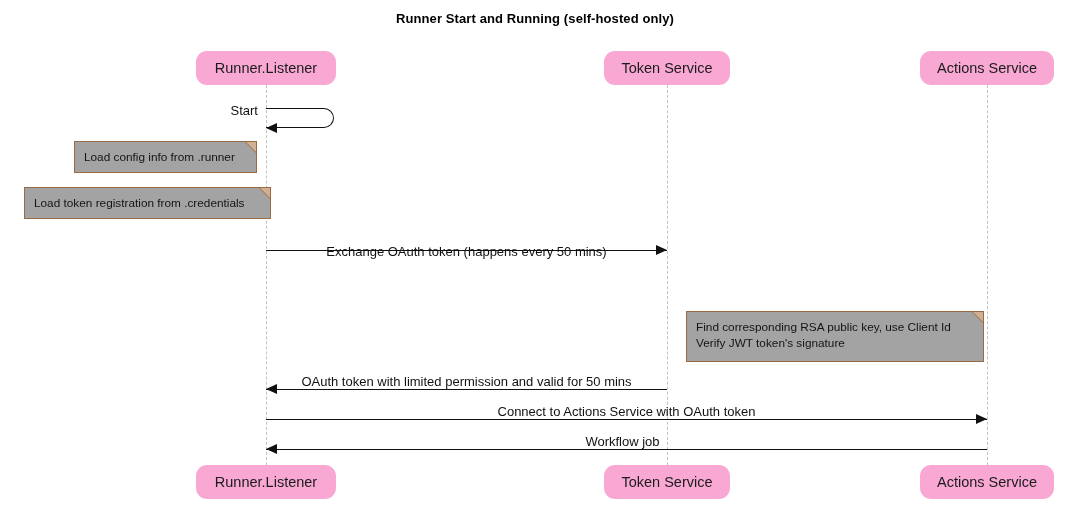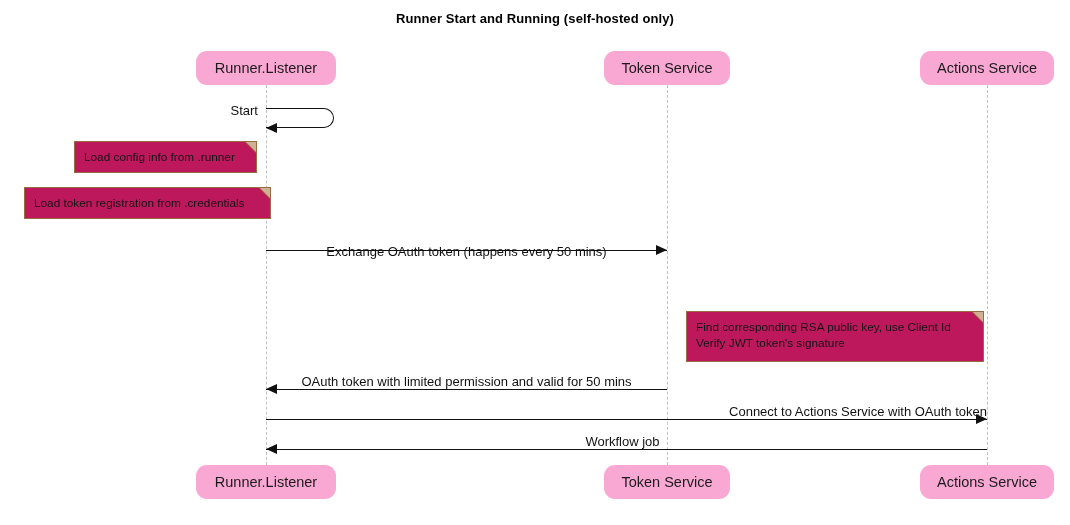--- a/index.html
+++ b/index.html
@@ -86,21 +86,21 @@
     border: 1.6px solid #111111;
     border-left: none;
     border-top-right-radius: 10px;
     border-bottom-right-radius: 10px;
   }
 
   
   .note {
     position: absolute;
     box-sizing: border-box;
-    background: #be185d;
+    background: #a3a3a3;
     border: 1px solid #9a6b43;
     display: flex;
     align-items: center;
     padding: 4px 9px 4px 9px;
     font-size: 11.8px;
     line-height: 16px;
     color: #141414;
     white-space: pre-line;
   }
   .note-fold {
@@ -169,21 +169,21 @@
     <span class="note-body">Find corresponding RSA public key, use Client Id
 Verify JWT token's signature</span>
   </div>
 
   <div class="msg-line" style="left:266px; top:389px; width:401px;"></div>
   <div class="arrowhead arrow-left" style="left:266px; top:383.5px;"></div>
   <div class="msg-label" style="left:266px; top:374px; width:401px;">OAuth token with limited permission and valid for 50 mins</div>
 
   <div class="msg-line" style="left:266px; top:419px; width:721px;"></div>
   <div class="arrowhead arrow-right" style="left:976px; top:413.5px;"></div>
-  <div class="msg-label" style="left:266px; top:404px; width:721px;text-align:right;">Connect to Actions Service with OAuth token</div>
+  <div class="msg-label" style="left:266px; top:404px; width:721px;">Connect to Actions Service with OAuth token</div>
 
   <div class="msg-line" style="left:266px; top:449px; width:721px;"></div>
   <div class="arrowhead arrow-left" style="left:266px; top:443.5px;"></div>
   <div class="msg-label" style="left:262px; top:434px; width:721px;">Workflow job</div>
 
   <div class="participant" style="left:196px; top:465px; width:140px;">
     <span>Runner.Listener</span>
   </div>
   <div class="participant" style="left:604px; top:465px; width:126px;">
     <span>Token Service</span>

